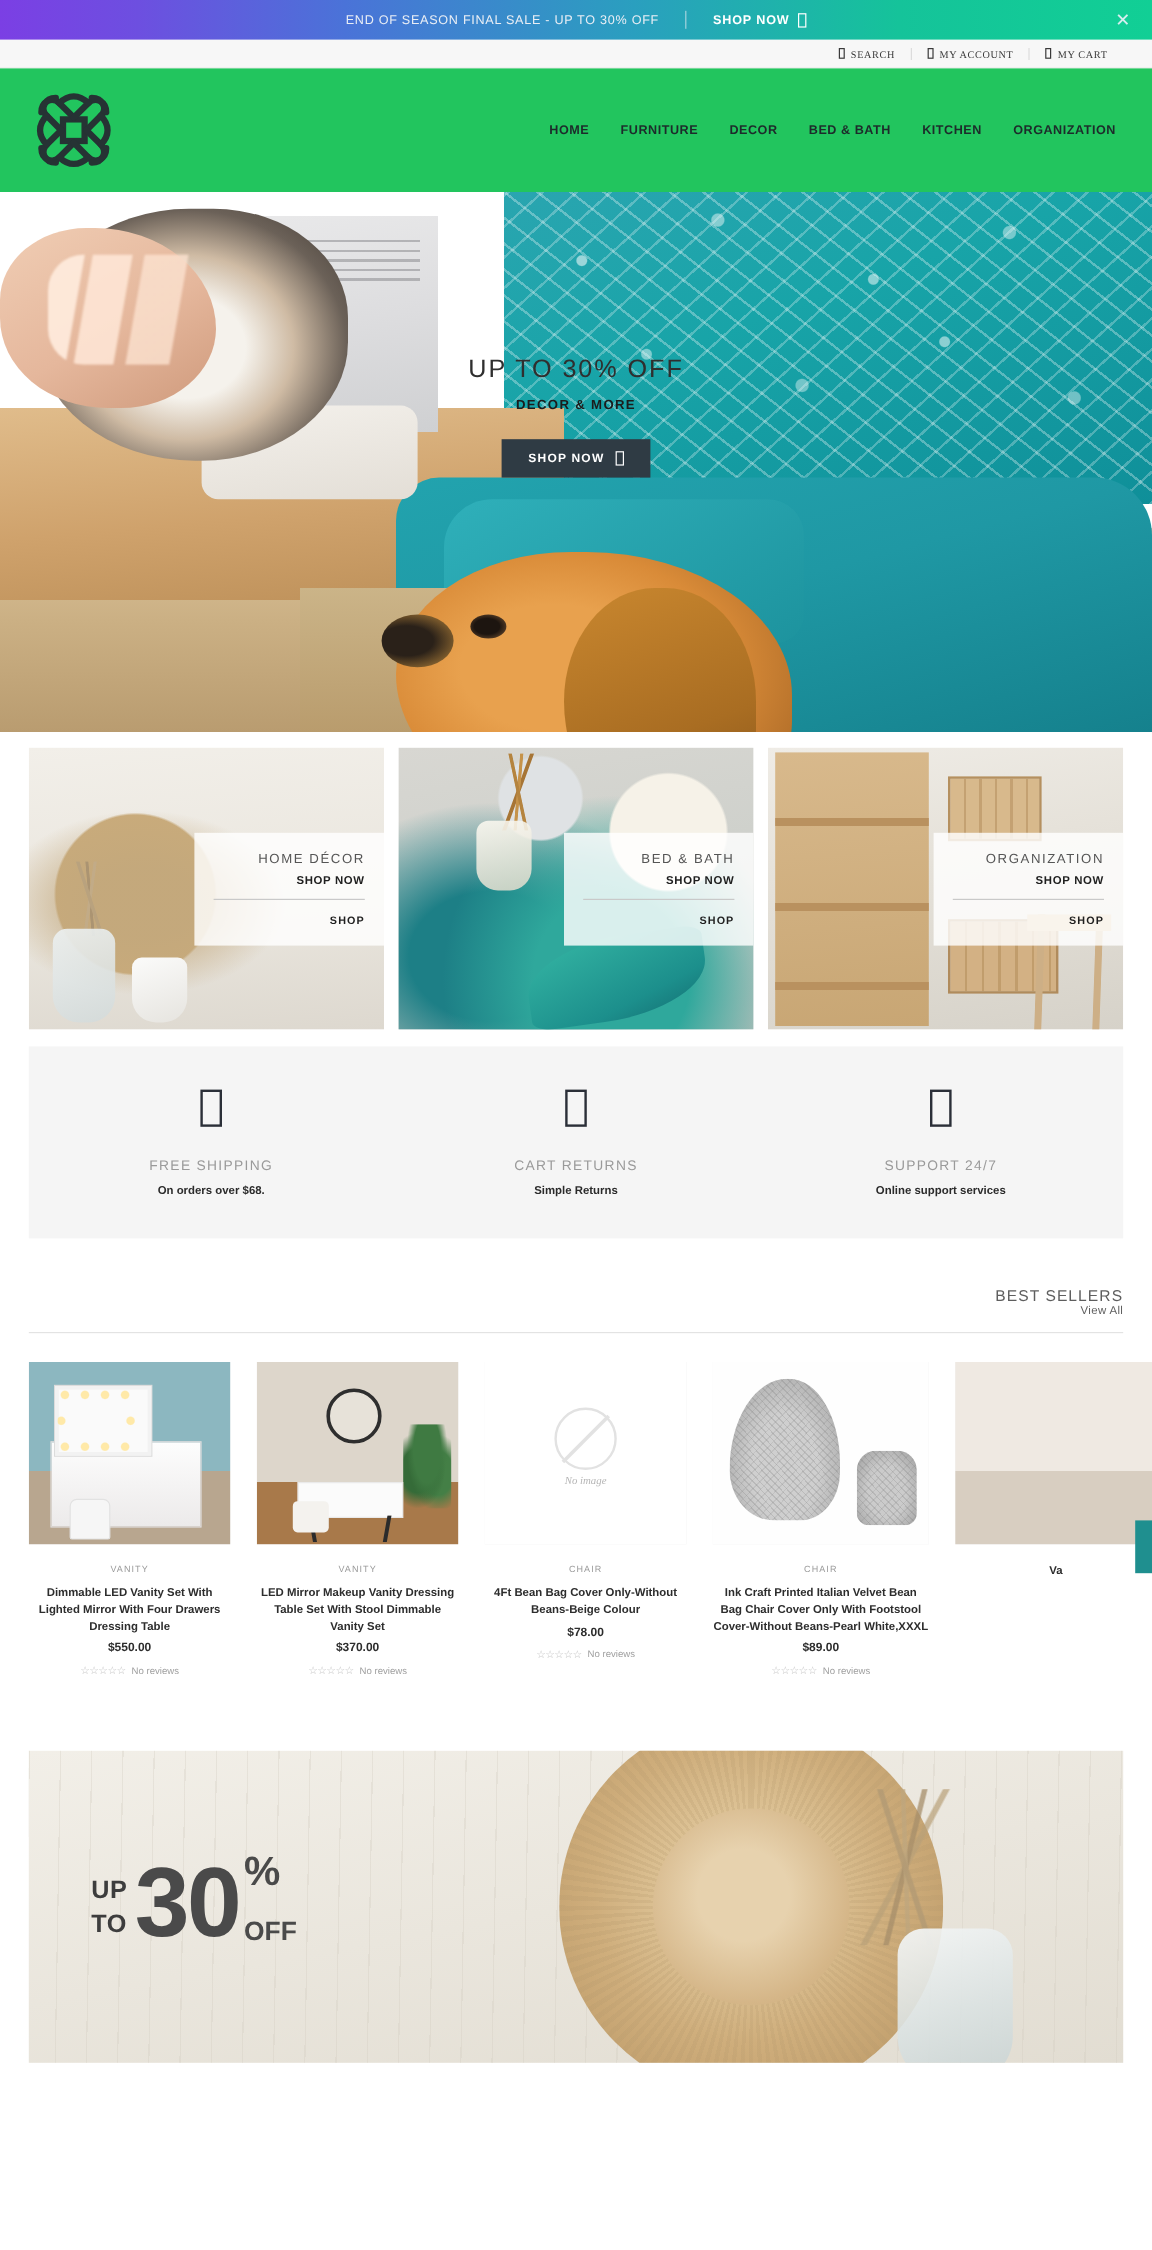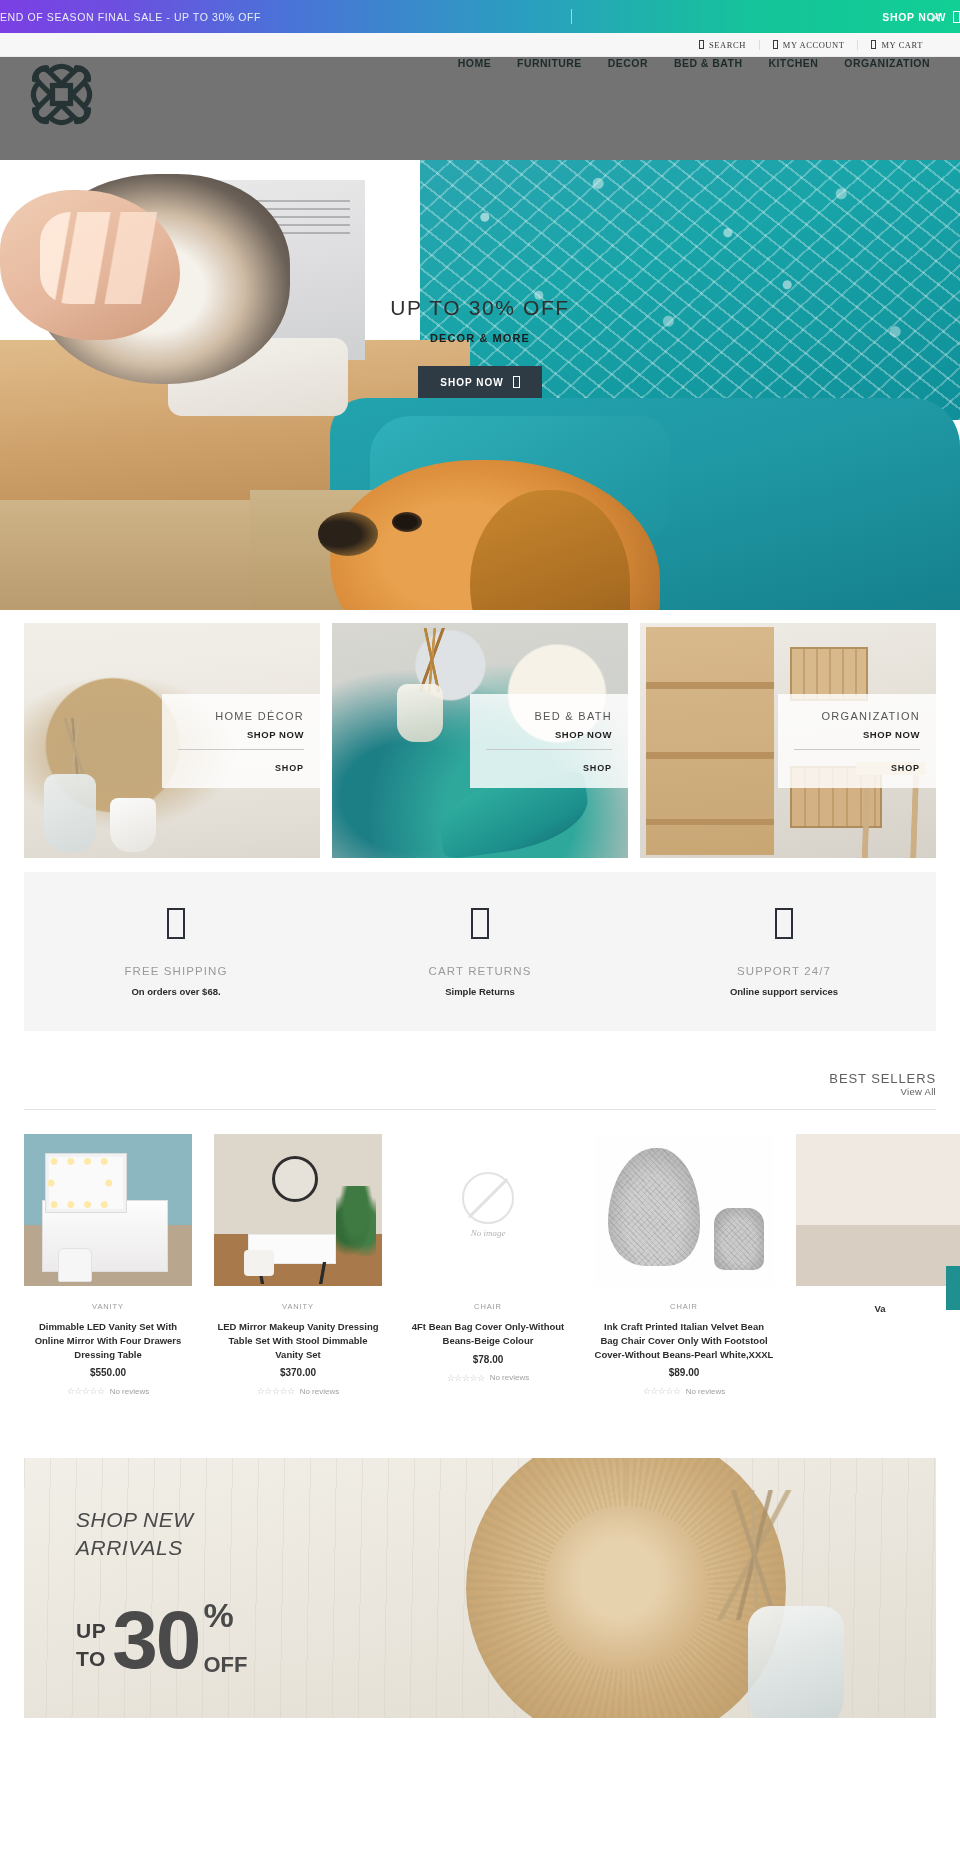--- a/index.html
+++ b/index.html
@@ -11,21 +11,21 @@
     overflow-x: hidden;
   }
   body { width: 960px; height: 1875px; position: relative; }
 
   
   .announce {
     height: 33px;
     background: linear-gradient(90deg, #7b3fe4 0%, #6d4fe0 12%, #4a73d8 30%, #2a9fbf 55%, #15c39a 78%, #11cf95 100%);
     display: flex;
     align-items: center;
-    justify-content: space-between;
+    justify-content: center;
     position: relative;
   }
   .announce-text {
     color: #e9eef5;
     font-size: 10.5px;
     letter-spacing: .6px;
     font-family: "Liberation Sans", sans-serif;
   }
   .announce-sep {
     width: 1px; height: 15px; background: #cfe3ea;
@@ -61,22 +61,22 @@
     display: inline-flex; align-items: center; gap: 5px;
     font-size: 8.5px; letter-spacing: .55px; color: #3a3a3a;
     padding: 0 13px; text-decoration: none; white-space: nowrap; font-family: Liberation Serif, serif;
   }
   .util-item + .util-item { border-left: 1px solid #dcdcdc; }
   .util-item .tofu { width: 5px; height: 9px; border-width: 1.1px; }
 
   
   .header {
     height: 103px;
-    background: #737373;
-    display: flex; align-items: flex-start;
+    background: #22c55e;
+    display: flex; align-items: center;
     padding: 0 24px;
   }
   .logo { width: 75px; height: 75px; flex: none; }
   .nav {
     margin-left: auto;
     display: flex; align-items: center; gap: 26px;
     padding-right: 6px;
   }
   .nav a {
     font-size: 10.5px; font-weight: bold; letter-spacing: .45px;
@@ -690,21 +690,21 @@
   <div class="product">
     <div class="product-img">
       <div class="p1-bg"></div>
       <div class="p1-desk"></div>
       <div class="p1-mirror"></div>
       <div class="p1-bulbs"></div>
       <div class="p1-stool"></div>
     </div>
     <div class="product-meta">
       <div class="product-cat">VANITY</div>
-      <div class="product-name">Dimmable LED Vanity Set With Online Mirror With Four Drawers Dressing Table</div>
+      <div class="product-name">Dimmable LED Vanity Set With Lighted Mirror With Four Drawers Dressing Table</div>
       <div class="product-price">$550.00</div>
       <div class="product-rating">
         <span class="stars">☆☆☆☆☆</span>
         <span class="reviews">No reviews</span>
       </div>
     </div>
   </div>
 
   <div class="product">
     <div class="product-img">
@@ -773,22 +773,20 @@
 
   <div class="carousel-arrow"></div>
 </div>
 
 <div class="arrivals">
   <div class="arr-plate"></div>
   <div class="arr-plate-inner"></div>
   <div class="arr-stems"></div>
   <div class="arr-vase"></div>
   <div class="arr-content">
-    <div class="arr-title">SHOP NEW
-ARRIVALS</div>
     <div class="arr-offer">
       <div>
         <div class="arr-upto">UP</div>
         <div class="arr-upto">TO</div>
       </div>
       <div class="arr-num">30</div>
       <div class="arr-pct-wrap">
         <div class="arr-pct">%</div>
         <div class="arr-off">OFF</div>
       </div>

